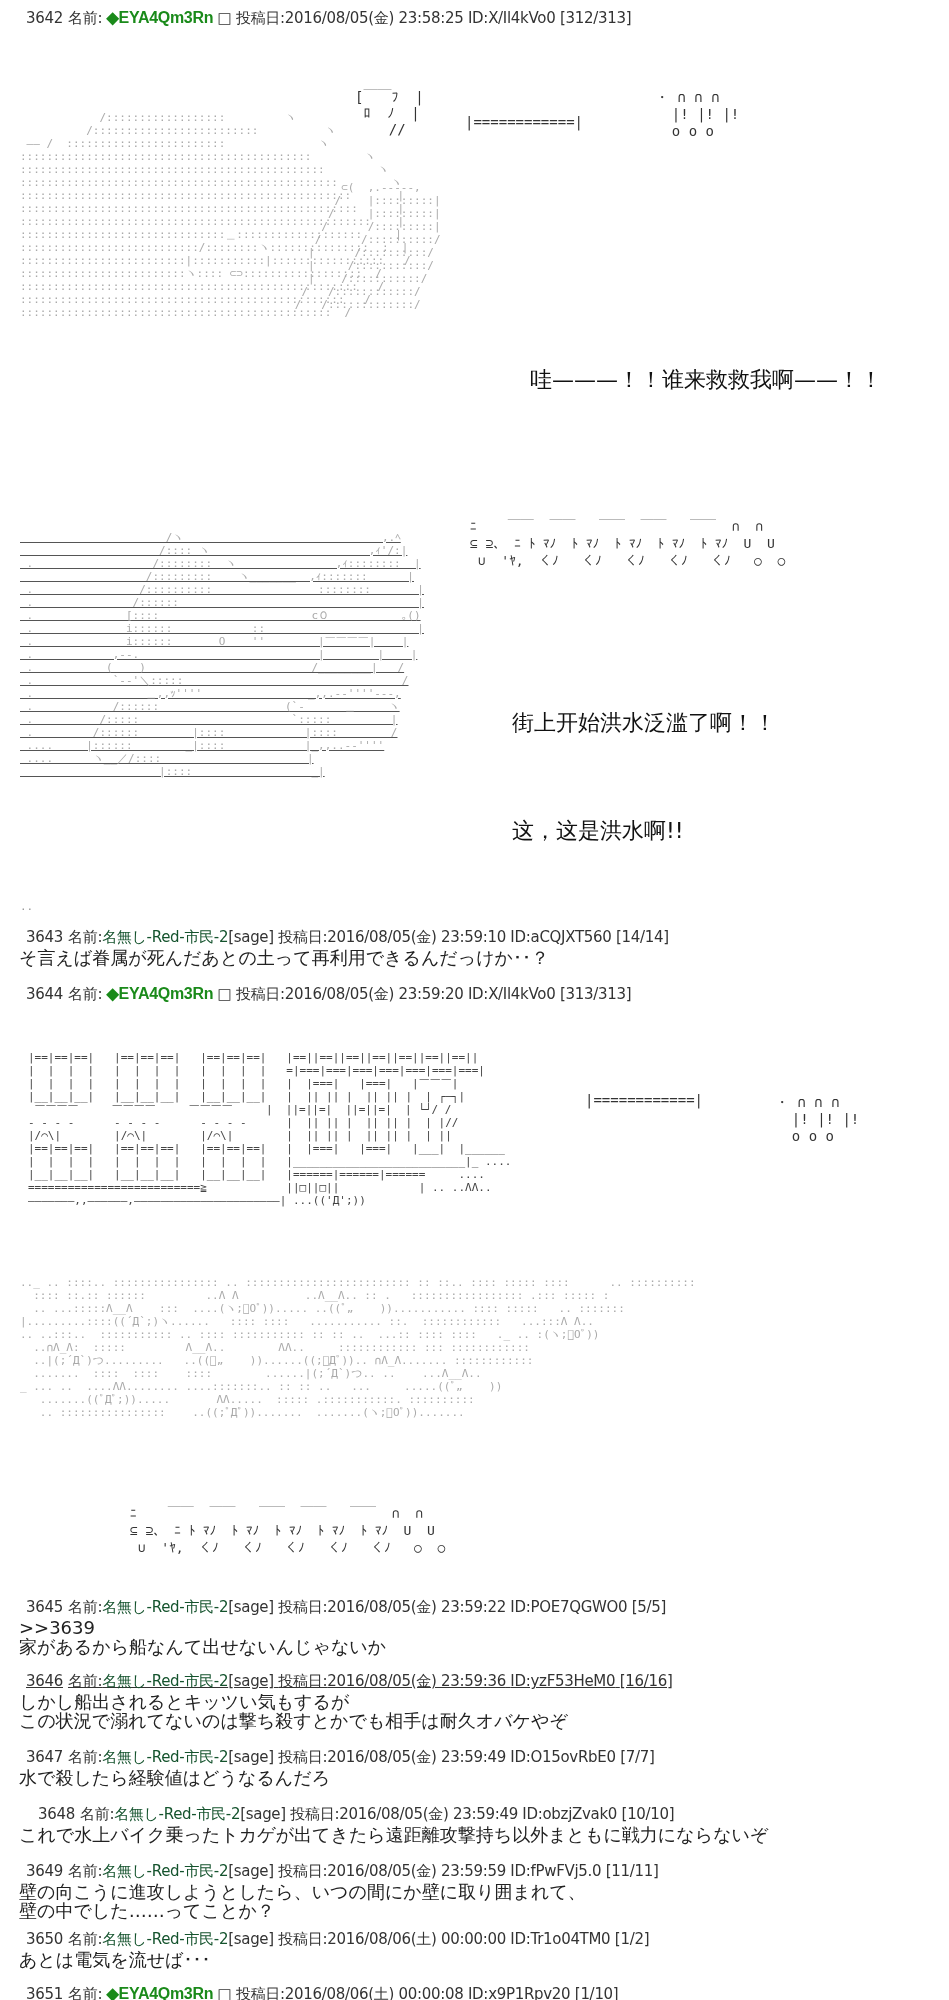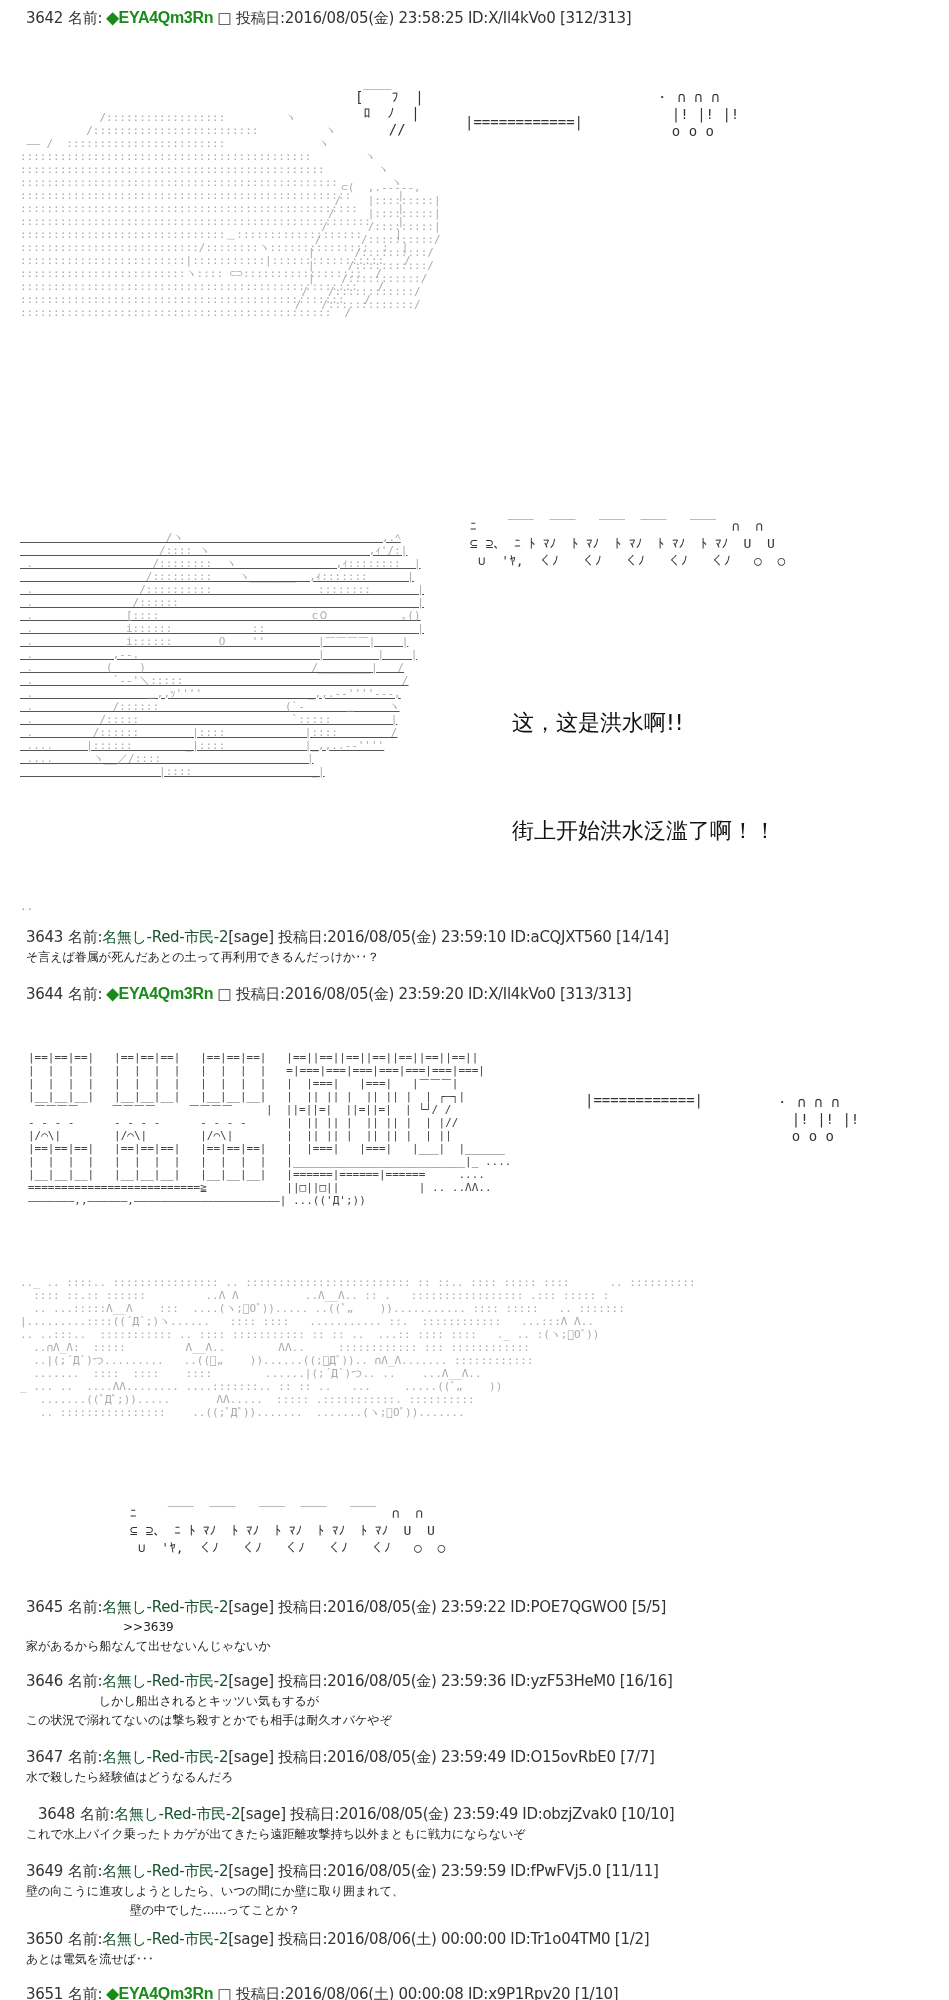--- a/index.html
+++ b/index.html
@@ -2,21 +2,21 @@
 <html><head>
 <meta charset="utf-8">
 <style>
   html, body { margin:0; padding:0; background:#ffffff; }
   body { width:949px; height:2000px; position:relative; overflow:hidden;
          font-family:"DejaVu Sans", sans-serif; color:#222; }
   .post-header { position:absolute; left:26px; font-size:15px; white-space:nowrap; color:#333; letter-spacing:-0.3px; }
   .post-header .num { margin-right:5px; }
   .trip { color:#1a8a1a; font-weight:bold; font-family:"Liberation Sans", sans-serif; font-size:16px; }
   .anon { color:#14532d; }
-  .body-text { position:absolute; left:26px; font-size:12px; line-height:19px; white-space:pre; color:#222;text-align:center; }
+  .body-text { position:absolute; left:19px; font-size:18px; line-height:19px; white-space:pre; color:#222; }
   .aa { position:absolute; font-family:"DejaVu Sans Mono", monospace; font-size:11px; line-height:13px;
         white-space:pre; color:#555; }
   .zh { position:absolute; font-size:22px; line-height:36px; white-space:pre; color:#111;
         font-family:"DejaVu Sans", sans-serif; }
   .dots { color:#aaa; }
 </style>
 </head>
 <body>
 
 <div class="post-header" style="top:8px;">
@@ -57,20 +57,21 @@
 
 <pre class="aa" style="left:355px; top:75px; font-size:14px; line-height:16px; color:#333;">[￣￣ﾌ  |
  ﾛ  ﾉ  |
     //</pre>
 <pre class="aa" style="left:465px; top:102px; font-size:14px; color:#333;">|============|</pre>
 <pre class="aa" style="left:655px; top:75px; font-size:14px; line-height:17px; color:#333;">・ ∩ ∩ ∩
   |! |! |!
   o o o</pre>
 
 <div class="zh" style="left:530px; top:290px;">
+  <div>哇———！！谁来救救我啊——！！</div>
 </div>
 
 <pre class="aa" style="left:20px; top:520px;text-decoration:underline;"><span class="dots">                      /ヽ                              ,.ﾍ
                      /:::: ヽ                        ,ｨ'/:|
  .                  /::::::::  ヽ               ,ｨ::::::::  |
                    /:::::::::    ヽ_______  ,ｨ:::::::      |
  .                /::::::::::                ::::::::       |
  .               /::::::                                    |
  .              [::::                       cＯ           ｡()
  .              i::::::            ::                       |
@@ -84,22 +85,22 @@
  .         /::::::        |::::            |::::        /
  ....     |::::::        _|::::            |_,,..-‐''''
  ....      ヽ__／/::::                      |
                      |::::                  _|</span></pre>
 
 <pre class="aa" style="left:470px; top:505px; font-size:13px; line-height:17px; color:#333;">ﾆ    ￣￣  ￣￣   ￣￣  ￣￣   ￣￣  ∩  ∩
 ⊆ ⊇、 ﾆ ﾄ ﾏﾉ  ﾄ ﾏﾉ  ﾄ ﾏﾉ  ﾄ ﾏﾉ  ﾄ ﾏﾉ  U  U
  ∪  'ﾔ,  くﾉ   くﾉ   くﾉ   くﾉ   くﾉ   ○  ○</pre>
 
 <div class="zh" style="left:512px; top:633px;">
+  <div>街上开始洪水泛滥了啊！！</div>
   <div>这，这是洪水啊!!</div>
-  <div>街上开始洪水泛滥了啊！！</div>
 </div>
 
 <div class="aa" style="left:20px; top:900px; color:#999;">..</div>
 
 <div class="post-header" style="top:928px;">
   <span class="num">3643</span><span>名前:</span><span class="anon">名無し-Red-市民-2</span><span>[sage]</span>
   <span>投稿日:</span><span>2016/08/05(金) 23:59:10</span>
   <span>ID:aCQJXT560</span>
   <span>[14/14]</span>
 </div>
@@ -148,21 +149,21 @@
 
 <div class="post-header" style="top:1598px;">
   <span class="num">3645</span><span>名前:</span><span class="anon">名無し-Red-市民-2</span><span>[sage]</span>
   <span>投稿日:</span><span>2016/08/05(金) 23:59:22</span>
   <span>ID:POE7QGWO0</span>
   <span>[5/5]</span>
 </div>
 <div class="body-text" style="top:1618px;">&gt;&gt;3639
 家があるから船なんて出せないんじゃないか</div>
 
-<div class="post-header" style="top:1672px;">
+<div class="post-header" style="top:1672px;text-decoration:underline;">
   <span class="num">3646</span><span>名前:</span><span class="anon">名無し-Red-市民-2</span><span>[sage]</span>
   <span>投稿日:</span><span>2016/08/05(金) 23:59:36</span>
   <span>ID:yzF53HeM0</span>
   <span>[16/16]</span>
 </div>
 <div class="body-text" style="top:1692px;">しかし船出されるとキッツい気もするが
 この状況で溺れてないのは撃ち殺すとかでも相手は耐久オバケやぞ</div>
 
 <div class="post-header" style="top:1748px;">
   <span class="num">3647</span><span>名前:</span><span class="anon">名無し-Red-市民-2</span><span>[sage]</span>

